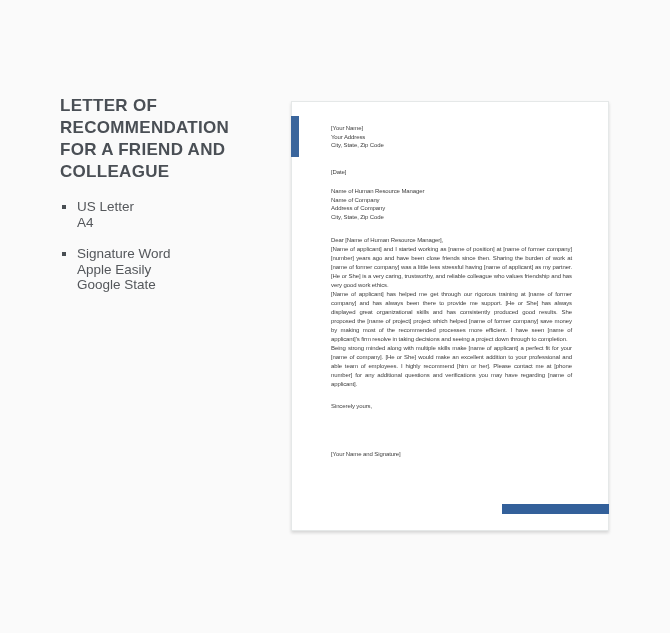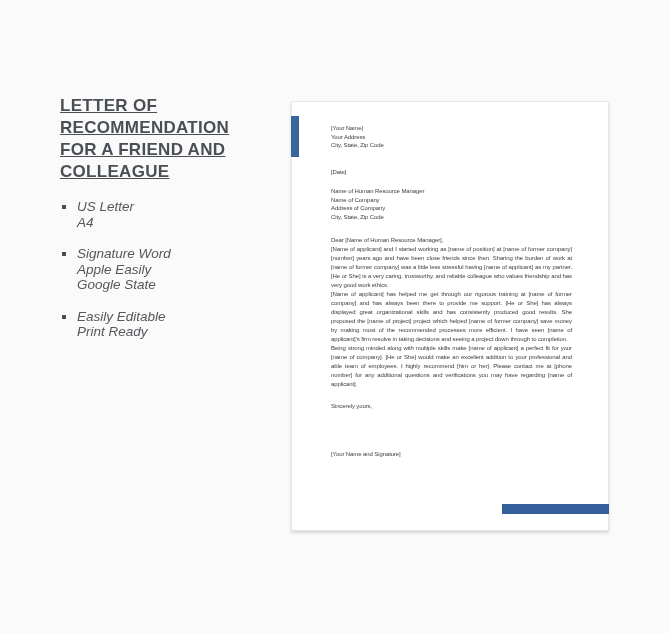--- a/index.html
+++ b/index.html
@@ -18,37 +18,36 @@
     width: 212px;
   }
   .template-title {
     margin: 0 16px 16px 0;
     font-size: 17px;
     font-weight: 700;
     line-height: 22px;
     letter-spacing: 0.3px;
     color: #4a4f55;
     text-transform: uppercase;
-    text-decoration: underline;
   }
   .feature-group {
     display: flex;
     align-items: flex-start;
     margin-bottom: 16px;
     color: #54575b;
     font-size: 13.5px;
     line-height: 15.5px;
   }
   .bullet-square {
     flex: none;
     width: 4px; height: 4px;
     background: #494e53;
     margin: 6px 11px 0 2px;
   }
-  .feature-lines div { white-space: nowrap; font-style: italic; }
+  .feature-lines div { white-space: nowrap; }
 
   
   .doc-page {
     position: absolute;
     left: 291px; top: 101px;
     width: 318px; height: 430px;
     box-sizing: border-box;
     background: #ffffff;
     border: 1px solid #e5e8e8;
     box-shadow: 0 2px 3px rgba(0,0,0,0.14);
@@ -107,27 +106,20 @@
 
     <div class="feature-group">
       <span class="bullet-square"></span>
       <div class="feature-lines">
         <div>Signature Word</div>
         <div>Apple Easily</div>
         <div>Google State</div>
       </div>
     </div>
 
-    <div class="feature-group">
-      <span class="bullet-square"></span>
-      <div class="feature-lines">
-        <div>Easily Editable</div>
-        <div>Print Ready</div>
-      </div>
-    </div>
   </aside>
 
   <div class="doc-page">
     <div class="accent-bar-top"></div>
     <div class="accent-bar-bottom"></div>
 
     <div class="letter-body">
 
       <div class="sender-block">
         <div class="addr-line">[Your Name]</div>

